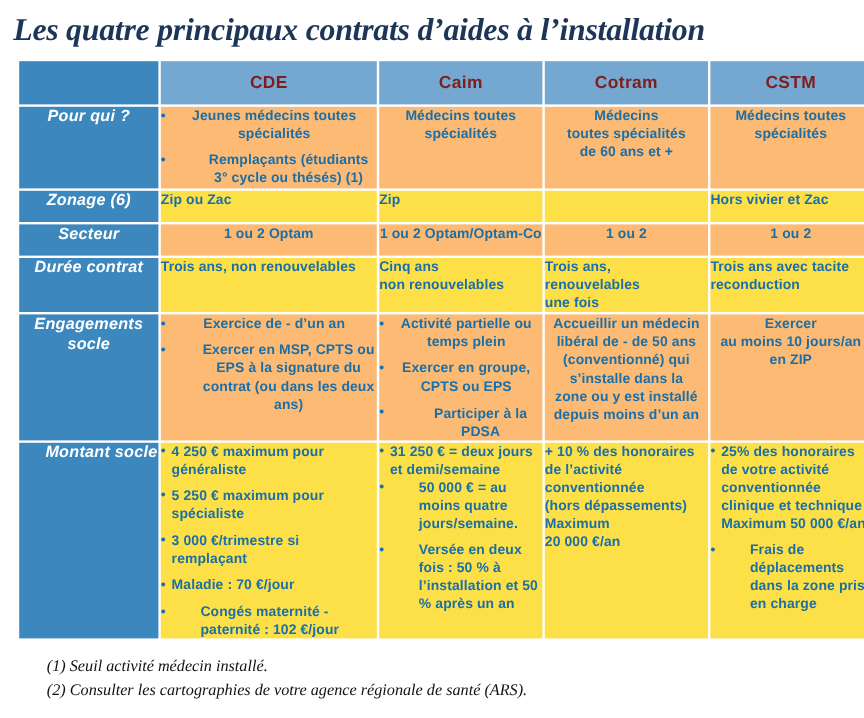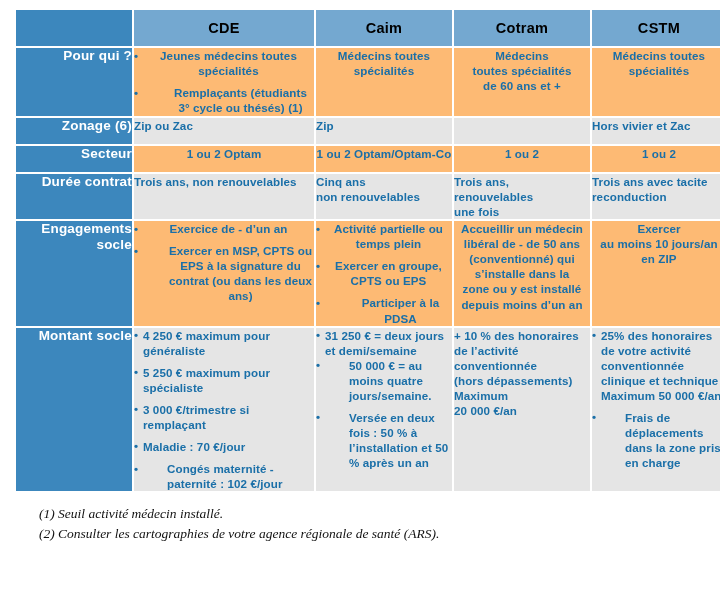--- a/index.html
+++ b/index.html
@@ -60,53 +60,54 @@
   col.c-cotram { width: 136px; }
   col.c-cstm   { width: 134px; }
 
   
   .hdr-blank {
     background: #3c87bd;
     height: 36px;
   }
   .hdr-cell {
     background: #74a8d0;
-    color: #000000;
+    color: #7f1d1d;
     font-size: 14.5px;
     font-weight: bold;
     text-align: center;
     letter-spacing: 0.3px;
     height: 36px;
     line-height: 36px;
     vertical-align: middle;
   }
 
   
   .lbl {
     background: #3c87bd;
     color: #ffffff;
     font-size: 13.5px;
     font-weight: bold;
-    text-align: right;
+    text-align: center;
     vertical-align: middle;
     letter-spacing: 0.2px;
     line-height: 1.2;
+    font-style: italic;
   }
 
   
   .cell {
     color: #1a6fa8;
     font-size: 11.6px;
     font-weight: bold;
     line-height: 1.30;
     padding: 6px 7px 6px 8px;
     letter-spacing: 0.1px;
   }
   .tintA { background: #fdba74; text-align: center; }
-  .tintB { background: #e5e5e5; }
+  .tintB { background: #fde047; }
 
   .cell ul {
     margin: 0;
     padding: 0;
     list-style: none;
   }
   .cell ul li {
     position: relative;
     padding-left: 9px;
     margin-bottom: 7px;
@@ -134,20 +135,21 @@
     line-height: 1.45;
     margin-left: 28px;
   }
   .notes div { white-space: nowrap; }
 </style>
 </head>
 <body>
 
 <div class="page">
 
+  <div class="title">Les quatre principaux contrats d’aides à l’installation</div>
 
   <div class="tbl-wrap">
     <table class="matrix">
       <colgroup>
         <col class="c-label">
           <col class="c-cde">
           <col class="c-caim">
           <col class="c-cotram">
           <col class="c-cstm">
       </colgroup>

